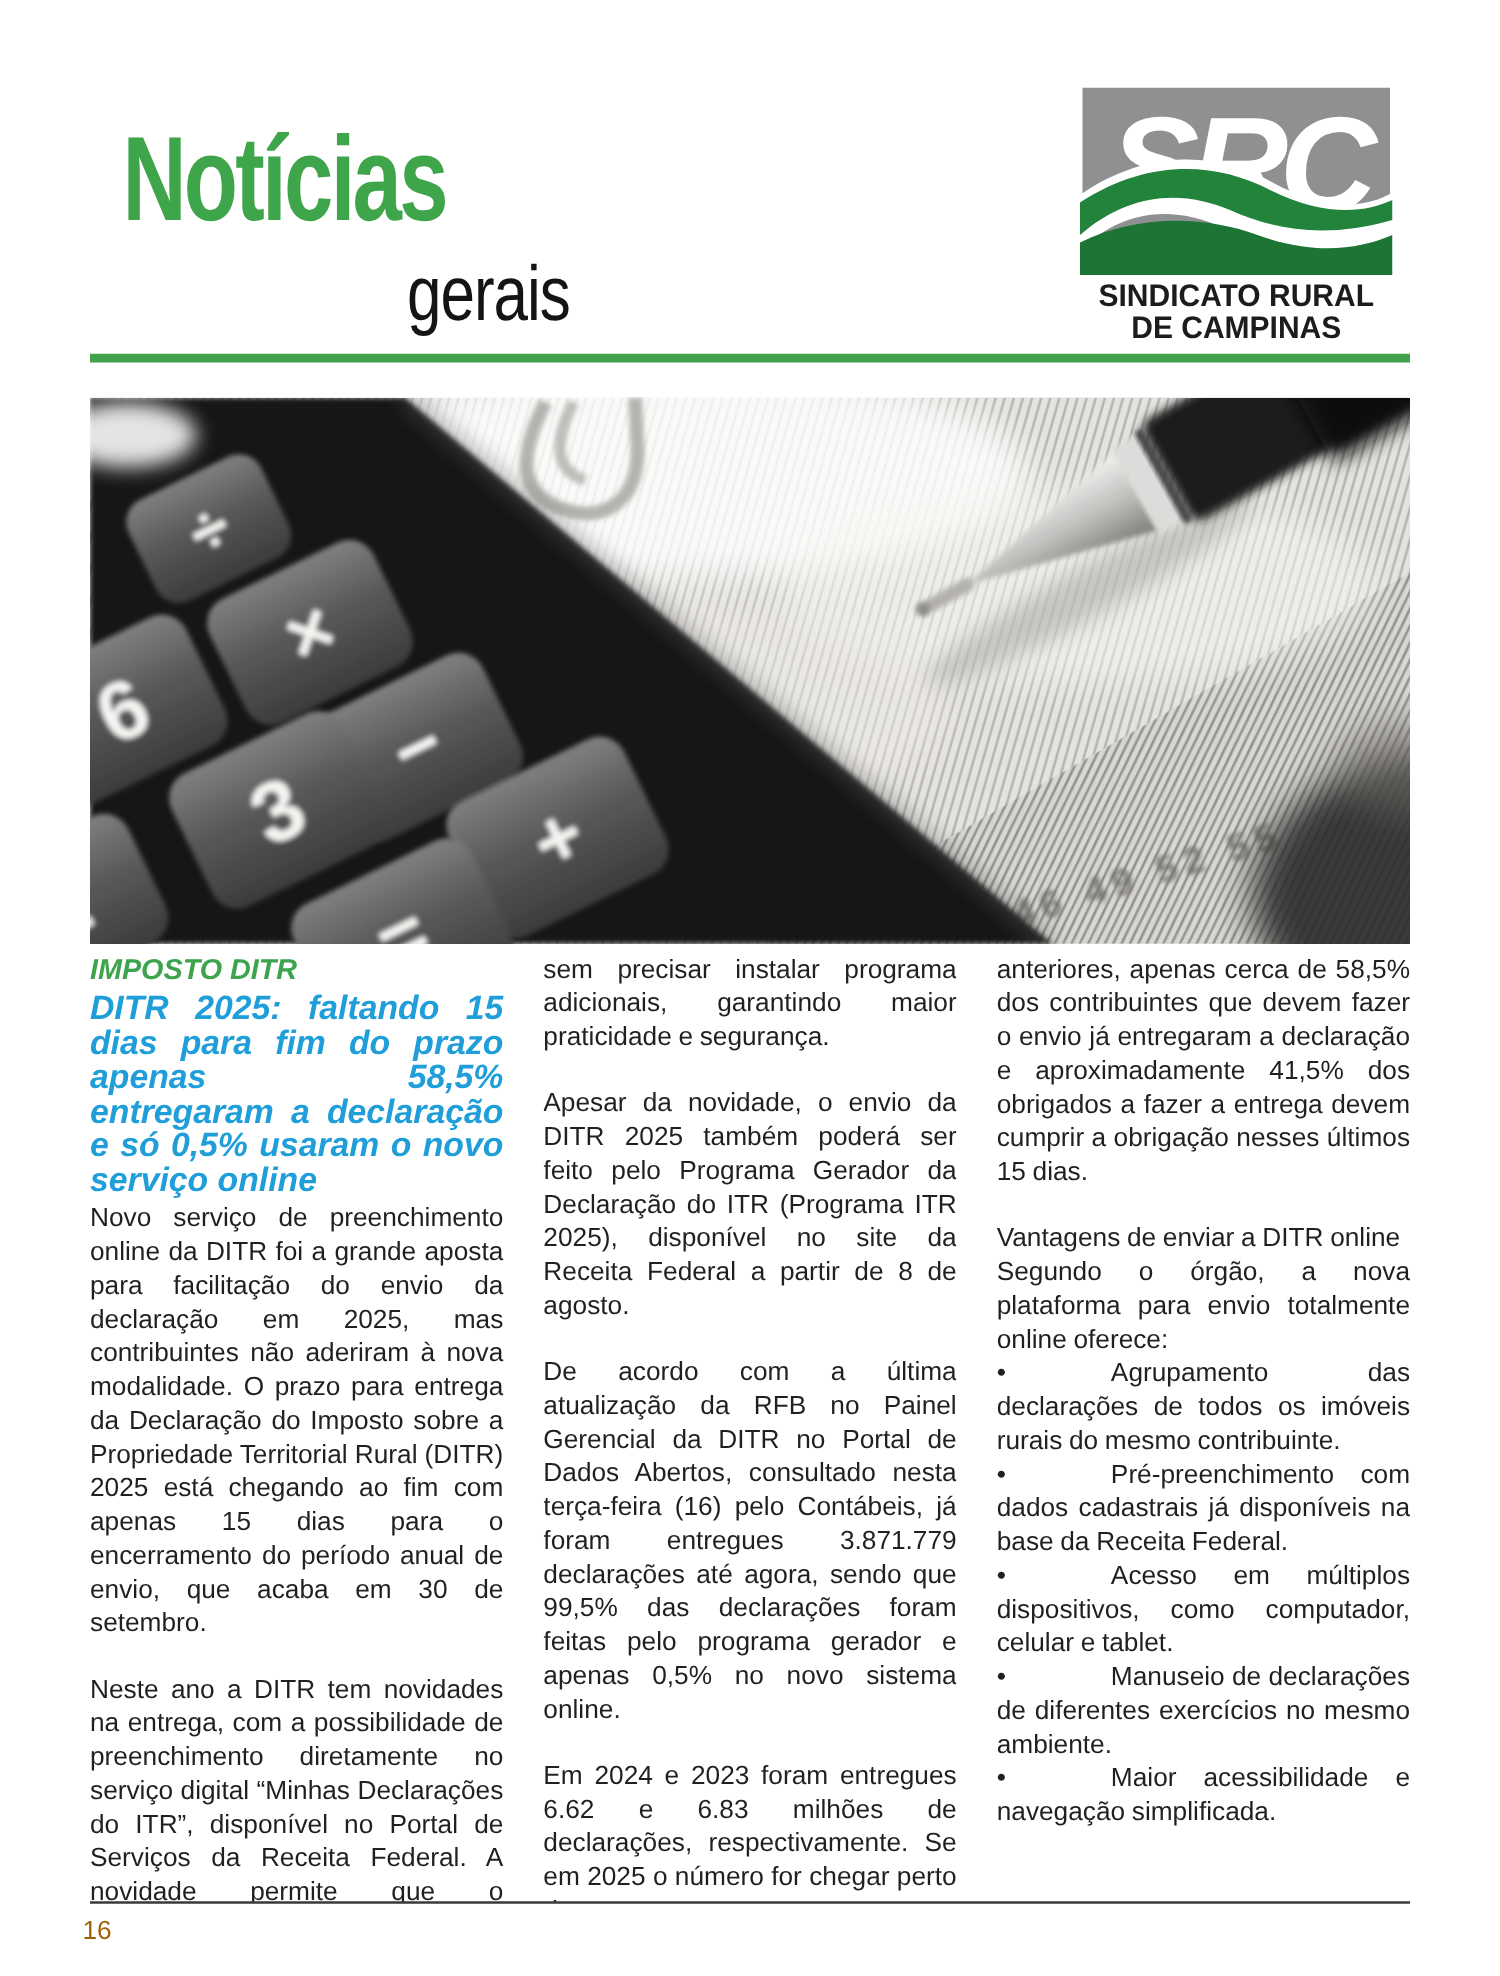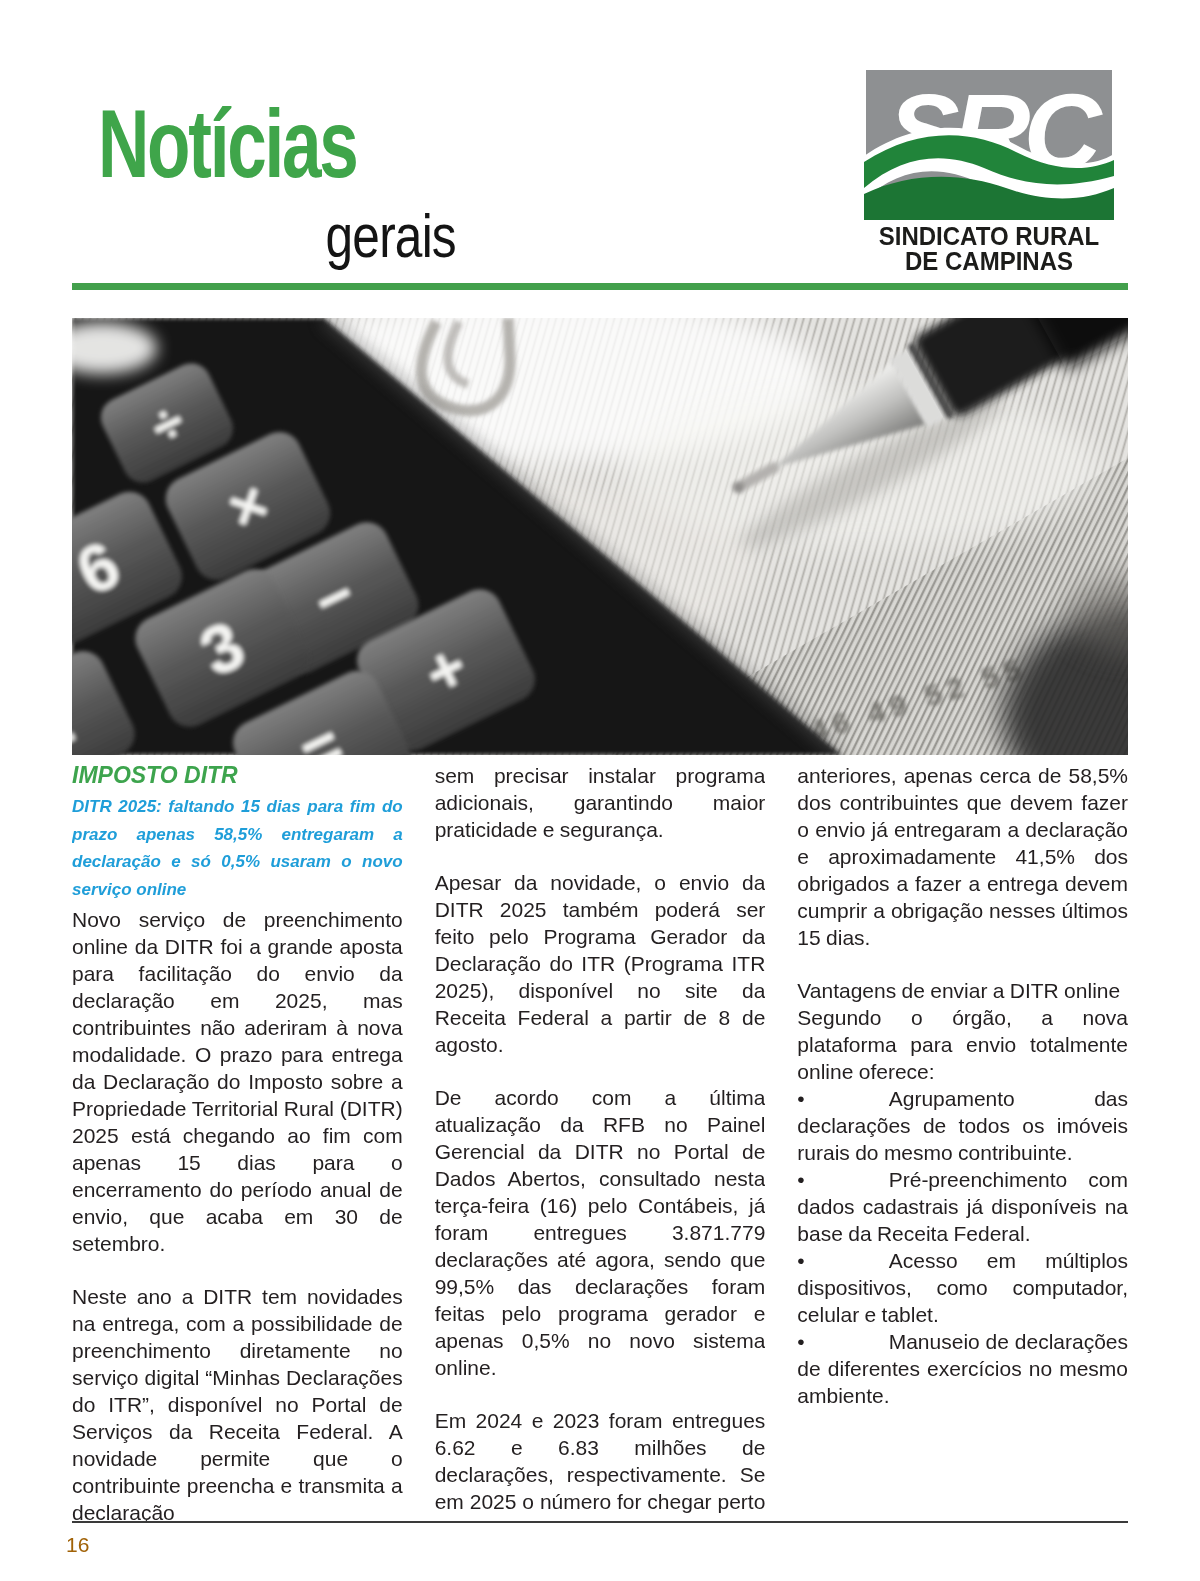--- a/index.html
+++ b/index.html
@@ -27,21 +27,21 @@
   
   .photo{position:absolute;left:72px;top:318px;width:1056px;height:437px;overflow:hidden;background:#e4e3e0;}
   .photo svg{display:block;filter:blur(.6px);}
   
   .columns{
     position:absolute;left:72px;top:762px;width:1056px;height:760px;
     display:flex;gap:32px;overflow:hidden;
   }
   .col{flex:1 1 0;overflow:hidden;}
   .kicker{font-size:23px;font-weight:bold;font-style:italic;color:#3da44d;margin:0 0 4px 0;line-height:27px;}
-  .headline{font-size:17px;font-weight:bold;font-style:italic;color:#1f9ed9;margin:0 0 3px 0;line-height:27.5px;text-align:justify;}
+  .headline{font-size:27px;font-weight:bold;font-style:italic;color:#1f9ed9;margin:0 0 3px 0;line-height:27.5px;text-align:justify;}
   .body-par{
     margin:0;font-size:21px;line-height:27px;text-align:justify;color:#231f20;
     white-space:pre-wrap;word-spacing:-.5px;
   }
   .body-par:empty{height:26px;}
   
   .footer-rule{position:absolute;left:72px;top:1521px;width:1056px;height:2px;background:#3a3a3a;}
   .page-number{position:absolute;left:66px;top:1533px;font-size:21px;color:#a16207;}
   .footer-text{position:absolute;right:72px;top:1603px;font-size:17px;color:#c2410c;letter-spacing:.2px;}
 </style>
@@ -198,19 +198,20 @@
   <div class="col">
     <div>
         <p class="body-par">anteriores, apenas cerca de 58,5% dos contribuintes que devem fazer o envio já entregaram a declaração e aproximadamente 41,5% dos obrigados a fazer a entrega devem cumprir a obrigação nesses últimos 15 dias.</p>
         <p class="body-par"></p>
         <p class="body-par">Vantagens de enviar a DITR online
 Segundo o órgão, a nova plataforma para envio totalmente online oferece:</p>
         <p class="body-par">•        Agrupamento das declarações de todos os imóveis rurais do mesmo contribuinte.</p>
         <p class="body-par">•        Pré-preenchimento com dados cadastrais já disponíveis na base da Receita Federal.</p>
         <p class="body-par">•        Acesso em múltiplos dispositivos, como computador, celular e tablet.</p>
         <p class="body-par">•        Manuseio de declarações de diferentes exercícios no mesmo ambiente.</p>
+        <p class="body-par">•        Maior acessibilidade e navegação simplificada.</p>
       </div>
   </div>
 </div>
 
 <div class="footer-rule"></div>
 <div class="page-number">16</div>
 <div class="footer-text">Boletim do Sindicato Rural de Campinas</div>
 
 </body></html>

